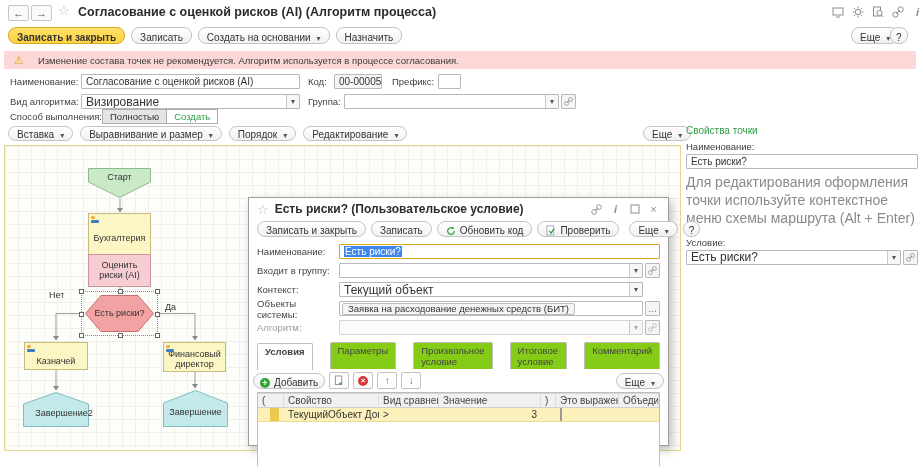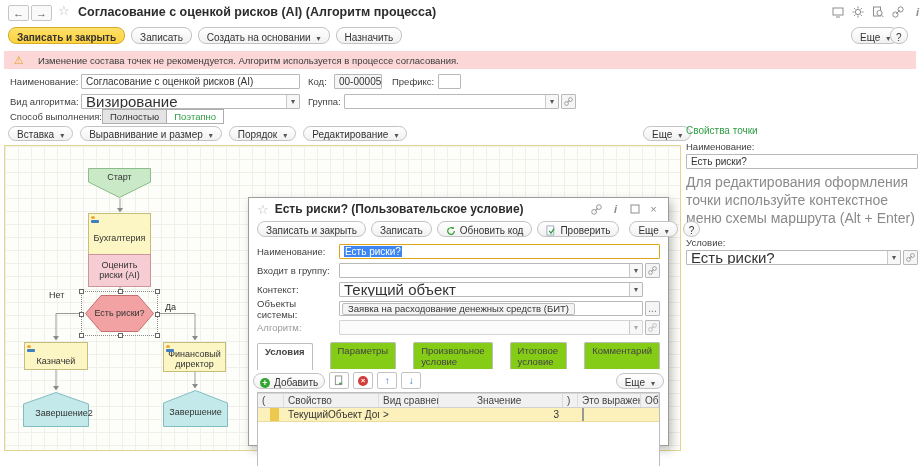--- a/index.html
+++ b/index.html
@@ -29,21 +29,21 @@
   .warnbar { left:4px; top:51px; width:912px; height:18px; background:#fbd7d7; display:flex; align-items:center; }
   .warn-icon { margin-left:10px; color:#e7a318; font-size:11px; }
   .warn-text { margin-left:14px; font-size:9.5px; color:#3a3a3a; }
 
   
   .frow { position:absolute; left:10px; display:flex; align-items:center; }
   .lbl { font-size:9.5px; color:#3f3f3f; white-space:nowrap; }
   .inp { height:15px; background:#fff; border:1px solid #b8b8b8; border-radius:1px; padding:0 4px;
          font-size:10px; color:#333; display:flex; align-items:center; overflow:hidden; white-space:nowrap; }
   .combo { height:15px; border:1px solid #b8b8b8; border-radius:1px; background:#fff; display:flex; overflow:hidden; }
-  .combo .cval { flex:1; padding:0 4px; display:flex; align-items:center; font-size:15px; white-space:nowrap; overflow:hidden;text-decoration:underline; }
+  .combo .cval { flex:1; padding:0 4px; display:flex; align-items:center; font-size:12px; white-space:nowrap; overflow:hidden; }
   .combo .carrow { width:13px; border-left:1px solid #c9c9c9; background:#f7f7f7; color:#555; font-size:8px;
                    display:flex; align-items:center; justify-content:center; cursor:pointer; }
   .sq-btn { width:15px; height:15px; border:1px solid #b8b8b8; border-radius:1px; background:#f5f5f5; margin-left:2px;
             display:inline-flex; align-items:center; justify-content:center; color:#777; cursor:pointer; }
   .seg { height:15px; display:flex; }
   .seg .seg-item { padding:0 7px; border:1px solid #adadad; display:flex; align-items:center; font-size:9.5px; cursor:pointer; }
   .seg .seg-item.on { background:#e4e4e4; color:#333; }
   .seg .seg-item.off { background:#fff; color:#2f9e44; border-left:none; }
 
   
@@ -90,21 +90,21 @@
   .ic-add { width:10px; height:10px; border-radius:50%; background:#2fa52f; color:#fff; font-size:9px; font-weight:bold;
             display:inline-flex; align-items:center; justify-content:center; line-height:10px; }
   .ic-del { width:10px; height:10px; border-radius:50%; background:#d43b3b; color:#fff; font-size:8px; font-weight:bold;
             display:inline-flex; align-items:center; justify-content:center; }
   .ic-arrow { color:#2e75c8; font-weight:bold; font-size:10px; }
   .tbl-head { display:flex; background:#f1f1f1; border-top:1px solid #d6d6d6; border-bottom:1px solid #d0d0d0; height:15px; }
   .tbl-head .c { padding:1px 4px; color:#444; border-right:1px solid #dcdcdc; overflow:hidden; white-space:nowrap; }
   .tbl-row { display:flex; height:14px; background:#fdf1bb; border-bottom:1px solid #ecdc9c; }
   .tbl-row .c { padding:1px 4px; overflow:hidden; white-space:nowrap; }
   .c0{width:26px;flex:none;position:relative;} .c1{width:95px;flex:none;} .c2{width:60px;flex:none;}
-  .c3{width:90px;flex:none;text-align:right;margin-left:34px;} .c4{width:15px;flex:none;} .c5{width:63px;flex:none;} .c6{flex:1;}
+  .c3{width:102px;flex:none;text-align:right;} .c4{width:15px;flex:none;} .c5{width:63px;flex:none;} .c6{flex:1;}
   .row-marker { position:absolute; left:12px; top:0; width:9px; height:14px; background:#edc84f; }
   .checkbox { width:9px; height:9px; border:1px solid #999; background:#fff; }
 
   
   .rpanel { left:686px; top:125px; width:232px; }
   .rp-title { color:#2f9e44; font-size:10px; margin-bottom:4px; }
   .rp-lbl { font-size:9.5px; color:#3f3f3f; margin:5px 0 2px; }
   .hint { font-size:14px; color:#8a8a8a; line-height:1.3; margin-top:4px; }
 
   svg.icon { display:block; }
@@ -204,21 +204,21 @@
         <rect x="6" y="0.8" width="5.2" height="5.2" rx="2.6" fill="none" stroke="#8d8d8d"></rect>
         <path d="M4.2 7.8L7.8 4.2" stroke="#8d8d8d"></path>
       </svg>
   </span>
 </div>
 
 <div class="frow" style="top:109px;">
   <span class="lbl" style="width:92px;">Способ выполнения:</span>
   <div class="seg">
     <span class="seg-item on">Полностью</span>
-    <span class="seg-item off">Поэтапно</span>
+    <span class="seg-item off">Создать</span>
   </div>
 </div>
 
 <div class="abs flex" style="left:8px;top:126px;gap:7px;">
   <button class="btn" style="height:15px;">
       <span>Вставка</span>
       <span class="caret">▾</span>
     </button>
   <button class="btn" style="height:15px;">
       <span>Выравнивание и размер</span>

